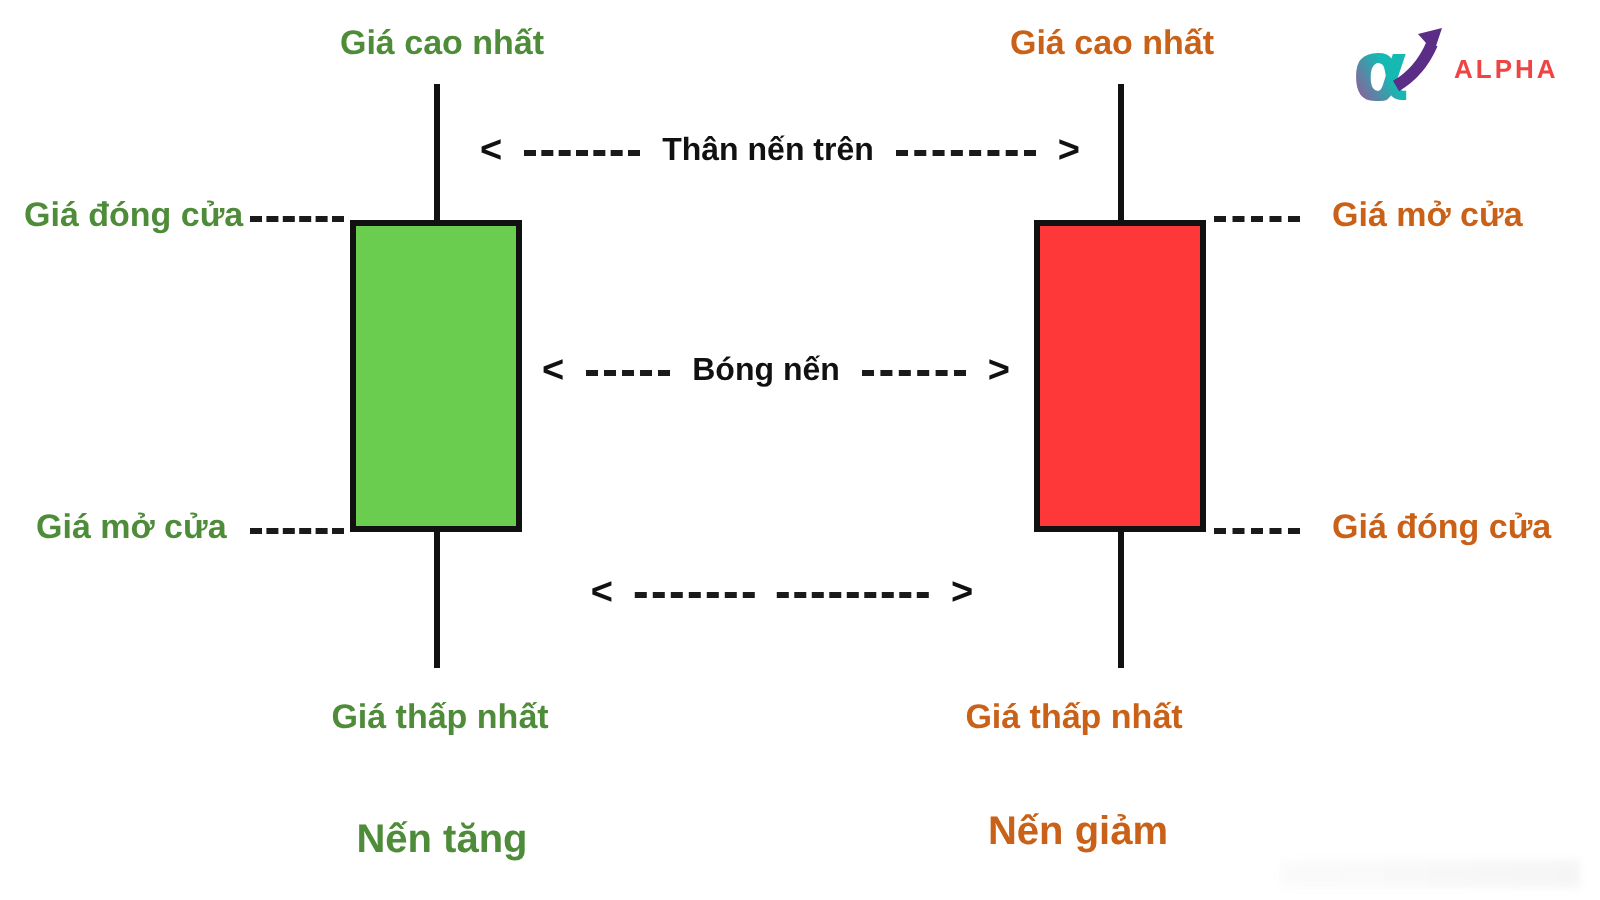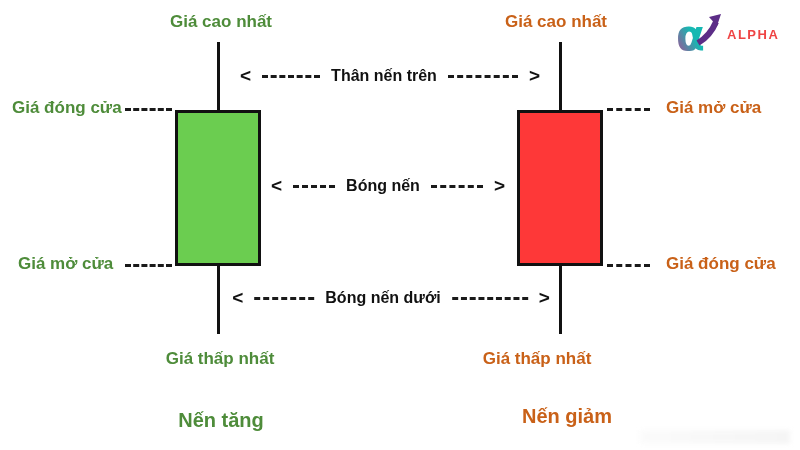--- a/index.html
+++ b/index.html
@@ -74,42 +74,41 @@
   <div class="wick" style="left:559px; top:266px; height:68px;"></div>
 
   <div class="dashline" style="left:607px; top:108px; width:43px;"></div>
   <div class="lbl orange-text" style="left:666px; top:98px;">Giá mở cửa</div>
 
   <div class="dashline" style="left:607px; top:264px; width:43px;"></div>
   <div class="lbl orange-text" style="left:666px; top:254px;">Giá đóng cửa</div>
 
   <div class="lbl lbl-center orange-text" style="left:537px; top:349px;">Giá thấp nhất</div>
 
-  <div class="lbl lbl-center orange-text caption" style="left:567px; top:404px;">Nến giảm</div>
+  <div class="lbl lbl-center orange-text caption" style="left:539px; top:404px;">Nến giảm</div>
 
   <div class="arrow-row" style="left:390px; top:67px;">
     <span class="chev">&lt;</span>
     <span class="dash" style="width:58px;"></span>
     <span>Thân nến trên</span>
     <span class="dash" style="width:70px;"></span>
     <span class="chev">&gt;</span>
   </div>
 
   <div class="arrow-row" style="left:388px; top:177px;">
     <span class="chev">&lt;</span>
     <span class="dash" style="width:42px;"></span>
     <span>Bóng nến</span>
     <span class="dash" style="width:52px;"></span>
     <span class="chev">&gt;</span>
   </div>
 
   <div class="arrow-row" style="left:391px; top:289px;">
     <span class="chev">&lt;</span>
     <span class="dash" style="width:60px;"></span>
-    <span>Bóng nến dưới</span>
     <span class="dash" style="width:76px;"></span>
     <span class="chev">&gt;</span>
   </div>
 
   <div class="logo">
     <svg width="48" height="44" viewBox="0 0 48 44">
       <defs>
         <linearGradient id="ag" x1="0" y1="1" x2="1" y2="0">
           <stop offset="0" stop-color="#c03a90"></stop>
           <stop offset="0.55" stop-color="#16b8b2"></stop>

